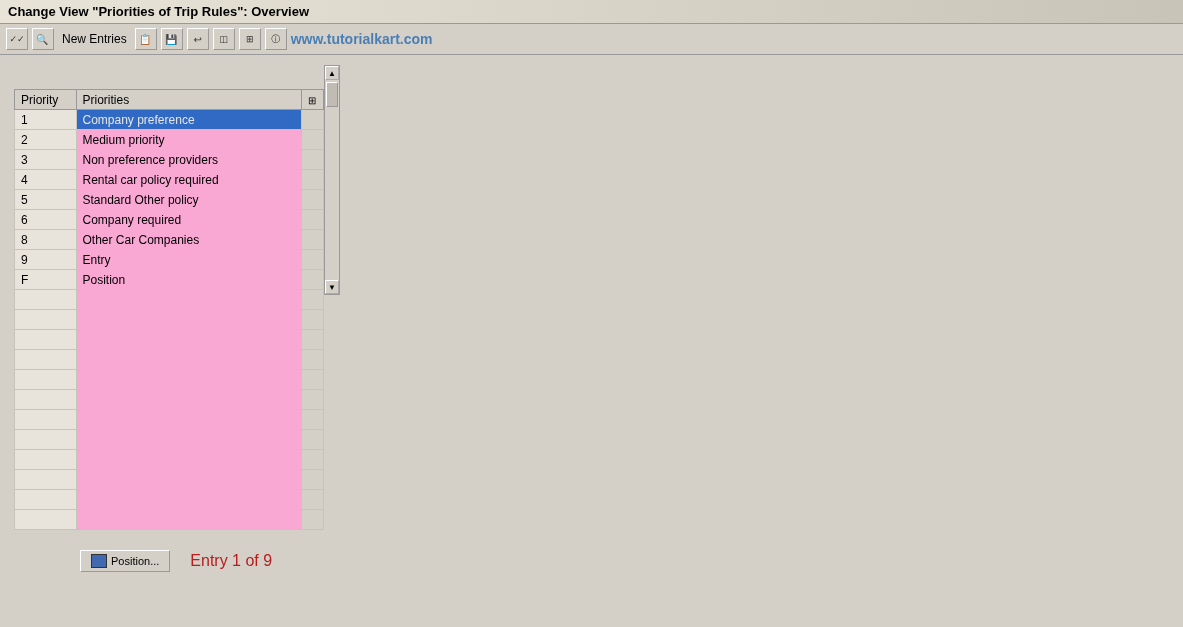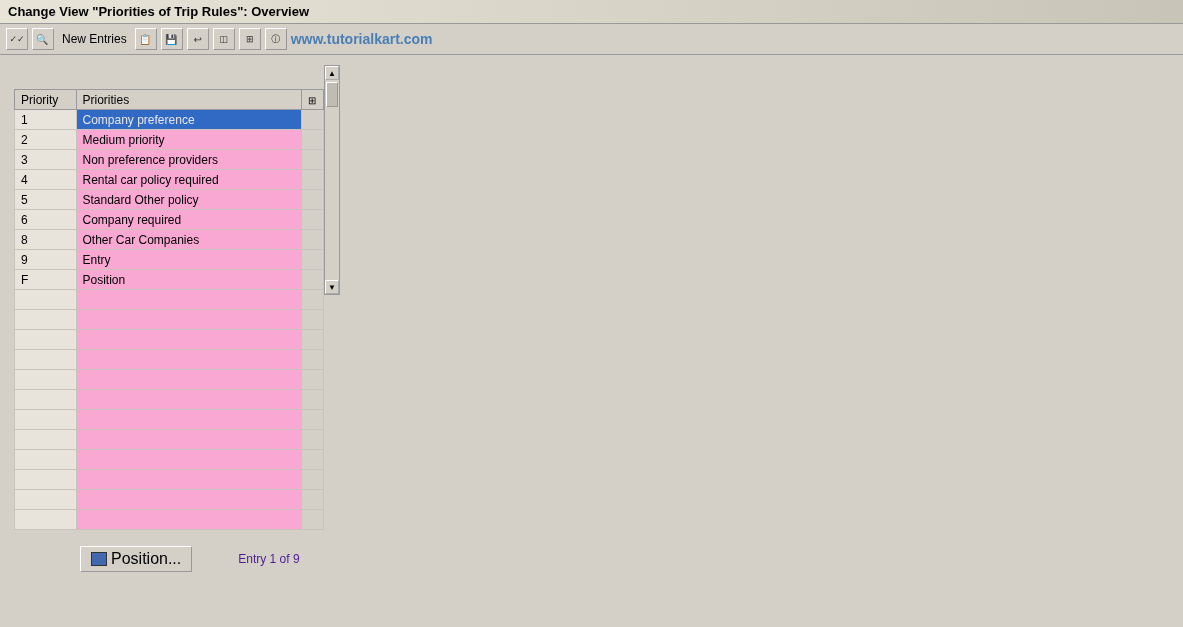--- a/index.html
+++ b/index.html
@@ -121,26 +121,25 @@
     .position-btn {
       display: flex;
       align-items: center;
       gap: 4px;
       background: #d4d0c8;
       border: 1px solid #999;
       border-top-color: #fff;
       border-left-color: #fff;
       padding: 3px 10px;
       cursor: pointer;
+      font-size: 11px;
+    }
+    .entry-info {
       font-size: 16px;
-    }
-    .entry-info {
-      font-size: 12px;
-      color: #4c1d95;
-      margin-left: 26px;
+      color: #b91c1c;
     }
   </style>
 </head>
 <body>
 
 <div class="title-bar">
   <span>Change View "Priorities of Trip Rules": Overview</span>
 </div>
 
 <div class="toolbar">

